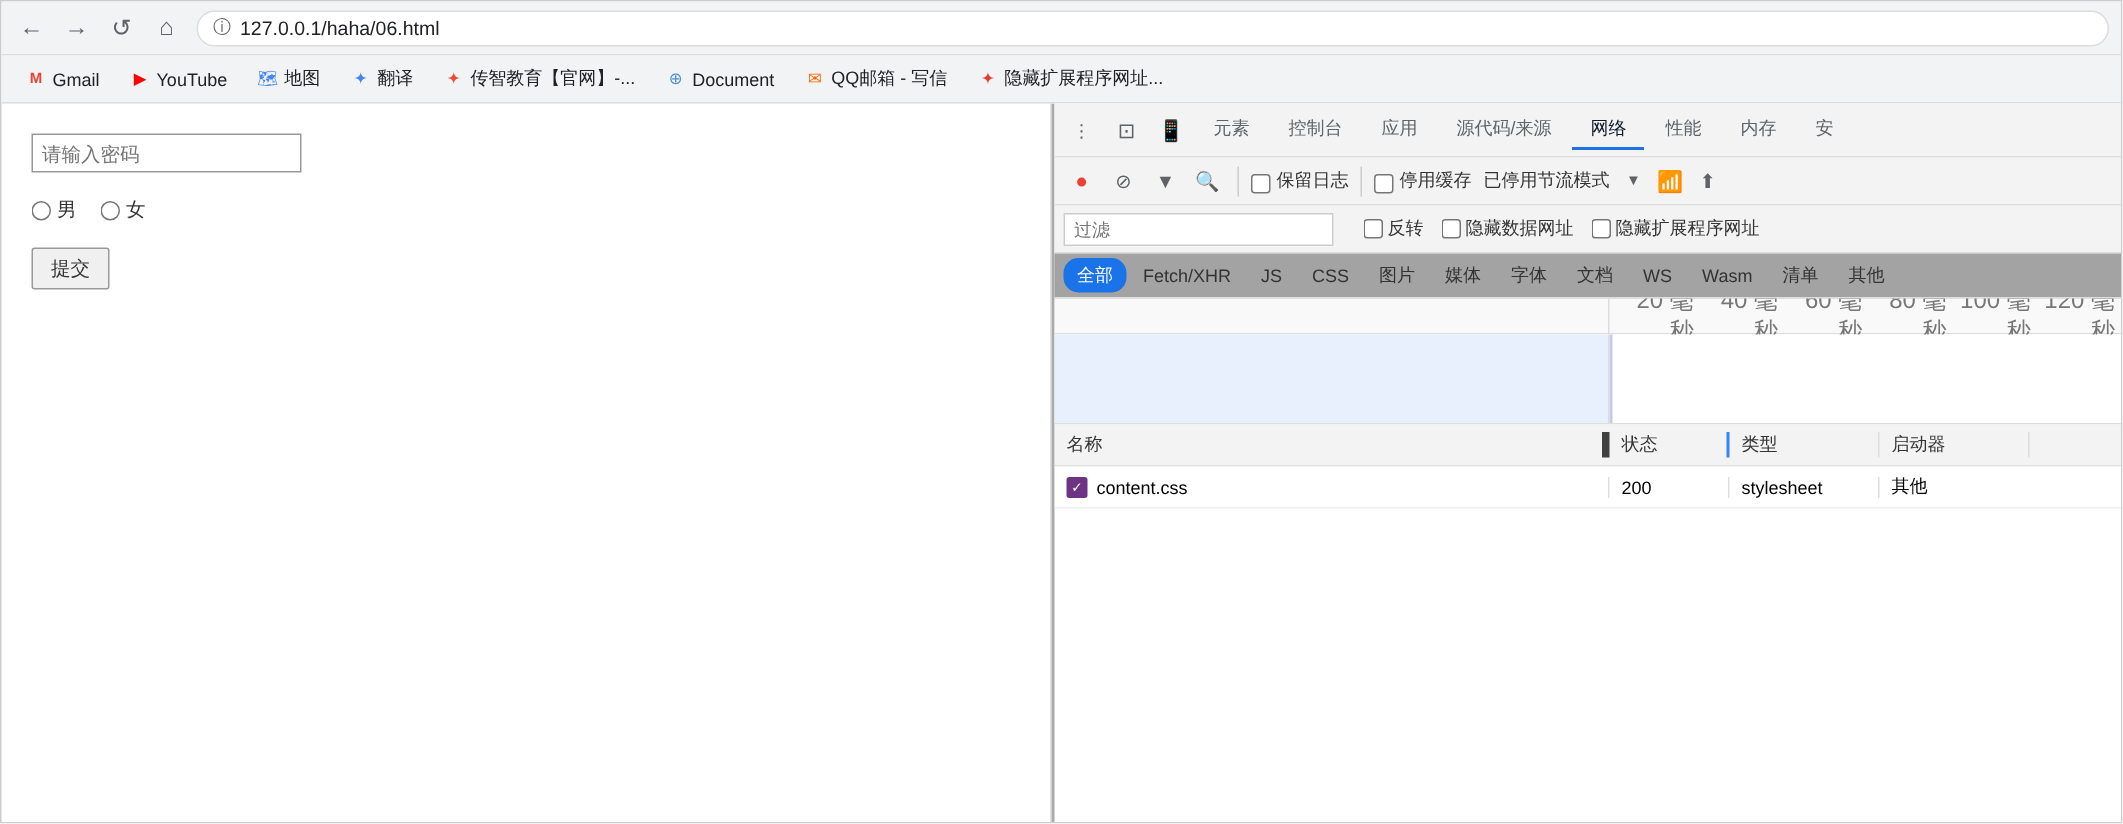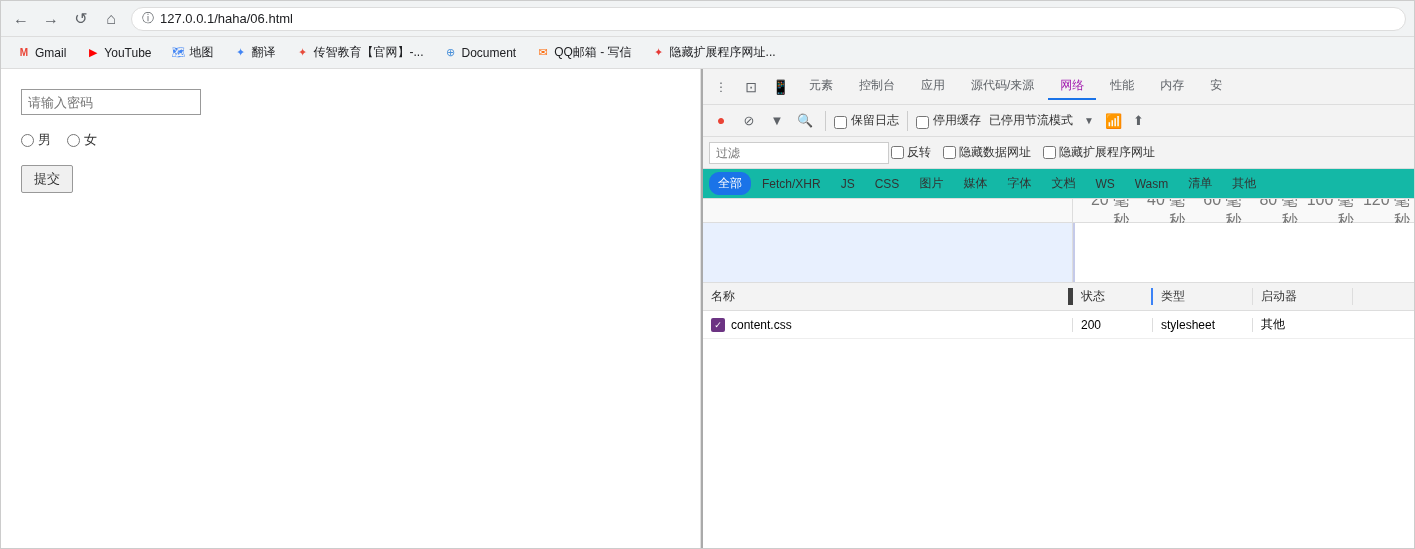--- a/index.html
+++ b/index.html
@@ -163,21 +163,21 @@
     }
     .devtools-tab {
       padding: 4px 12px;
       font-size: 12px;
       cursor: pointer;
       color: #5f6368;
       border-bottom: 2px solid transparent;
       white-space: nowrap;
     }
     .devtools-tab.active {
-      color: #a21caf;
+      color: #0f172a;
       border-bottom: 2px solid #1a73e8;
     }
     .devtools-icon-btn {
       width: 28px;
       height: 28px;
       display: flex;
       align-items: center;
       justify-content: center;
       cursor: pointer;
       border-radius: 4px;
@@ -233,21 +233,21 @@
     }
 
     
     .devtools-filter-bar {
       display: flex;
       align-items: center;
       height: 32px;
       border-bottom: 1px solid #ddd;
       padding: 0 6px;
       background: #f3f3f3;
-      gap: 2px;
+      gap: 20px;
     }
     .filter-input {
       width: 180px;
       height: 22px;
       border: 1px solid #ccc;
       padding: 0 6px;
       font-size: 12px;
       background: #fff;
     }
     .filter-checkbox-group {
@@ -263,21 +263,21 @@
       gap: 3px;
     }
 
     
     .devtools-type-bar {
       display: flex;
       align-items: center;
       height: 30px;
       border-bottom: 1px solid #ddd;
       padding: 0 6px;
-      background: #14b8a6;
+      background: #a3a3a3;
       gap: 2px;
     }
     .type-btn {
       padding: 2px 8px;
       font-size: 12px;
       cursor: pointer;
       border-radius: 10px;
       color: #333;
       border: 1px solid transparent;
       background: none;

